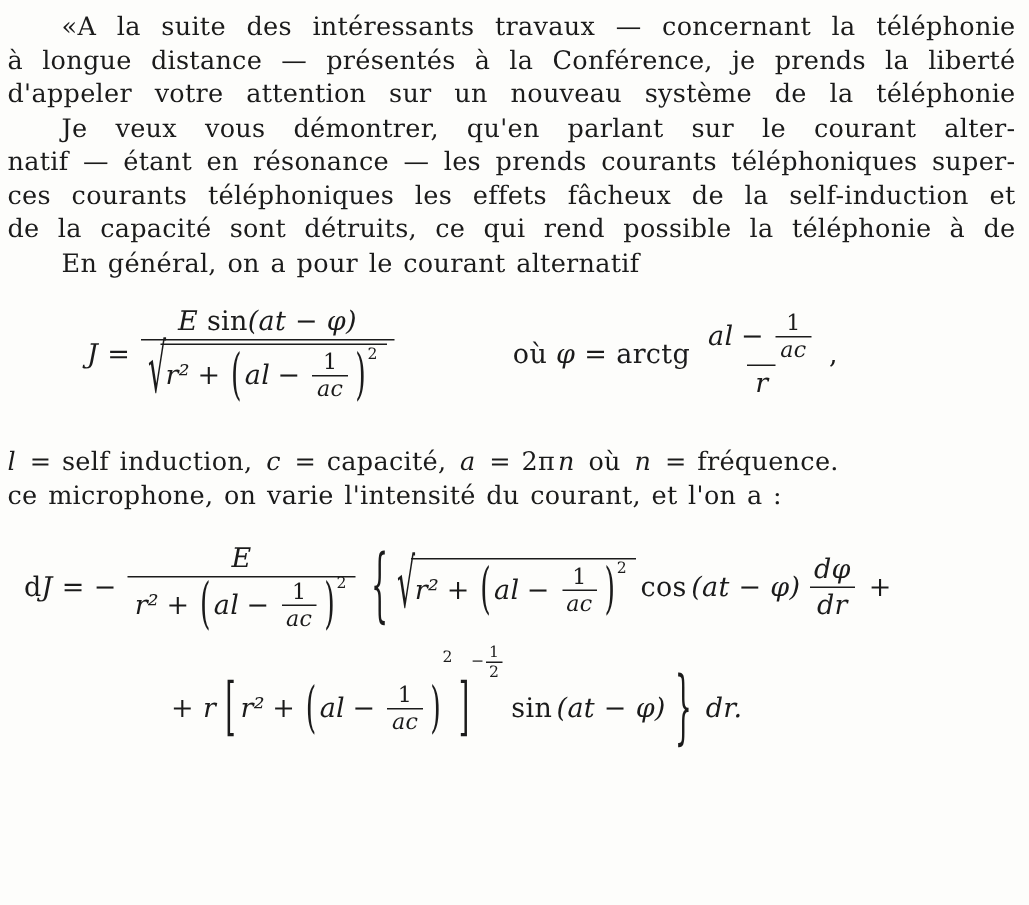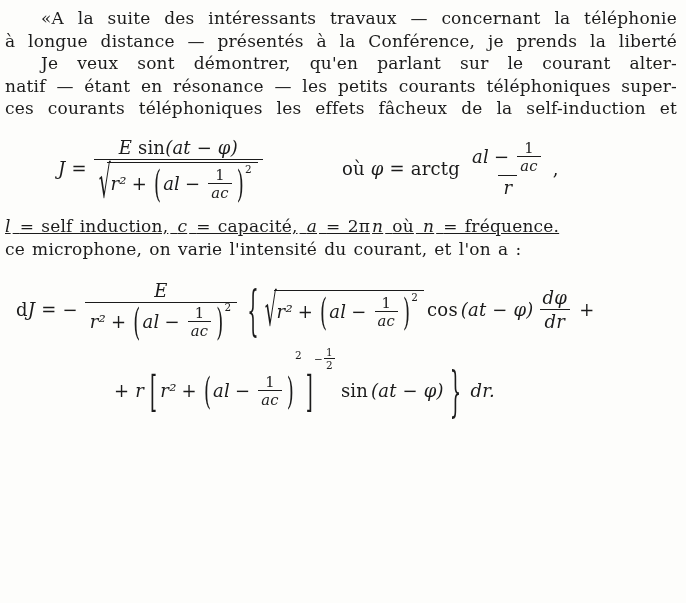--- a/index.html
+++ b/index.html
@@ -20,21 +20,21 @@
   .ln {
     line-height:22.5px;
     text-align:justify;
     text-align-last:justify;
     word-spacing:1.5px;
     letter-spacing:0.2px;
     white-space:normal;
   }
   .ln.last { text-align-last:left; }
   .ln.ind  { text-indent:36px; }
-  .varline { margin-top:3px; line-height:23px; text-align:right; text-align-last:left;text-decoration:underline; }
+  .varline { margin-top:18px; line-height:23px; text-align:right; text-align-last:left; }
   .varline span { margin-right:2px; }
   
   .formula { display:flex; align-items:center; font-size:18px; letter-spacing:0.2px; }
   .f1  { height:86px; margin:6px 0 2px 50px; }
   .f2a { height:86px; margin:6px 0 0 8px; }
   .f2b { height:76px; margin:0 0 0 106px; }
   .it { font-style:italic; }
   .rm { font-style:normal; }
   .tok { margin:0 3px; }
   .op  { margin:0 5px; }
@@ -79,28 +79,33 @@
   .frac.tiny .den { border-top:1px solid #1b1b1b; }
 </style>
 </head>
 <body>
 
 <div class="page">
 
   <div>
     <div class="ln ind">«A la suite des intéressants travaux — concernant la téléphonie</div>
     <div class="ln">à longue distance — présentés à la Conférence, je prends la liberté</div>
-  </div>
-
-  <div>
-    <div class="ln ind">Je veux sont démontrer, qu'en parlant sur le courant alter-</div>
-    <div class="ln">natif — étant en résonance — les petits courants téléphoniques super-</div>
+    <div class="ln">d'appeler votre attention sur un nouveau système de la téléphonie</div>
+  </div>
+
+  <div>
+    <div class="ln ind">Je veux vous démontrer, qu'en parlant sur le courant alter-</div>
+    <div class="ln">natif — étant en résonance — les prends courants téléphoniques super-</div>
     <div class="ln">ces courants téléphoniques les effets fâcheux de la self-induction et</div>
-  </div>
-
+    <div class="ln">de la capacité sont détruits, ce qui rend possible la téléphonie à de</div>
+  </div>
+
+  <div>
+    <div class="ln ind last">En général, on a pour le courant alternatif</div>
+  </div>
 
   <div class="formula f1">
     <span class="it tok">J</span>
     <span class="tok">=</span>
     <span class="frac">
       <span class="num">
         <span class="it">E</span>&nbsp;<span class="rm">sin</span><span class="it">(at − φ)</span>
       </span>
       <span class="den hasroot">
         <span class="sqrt">

